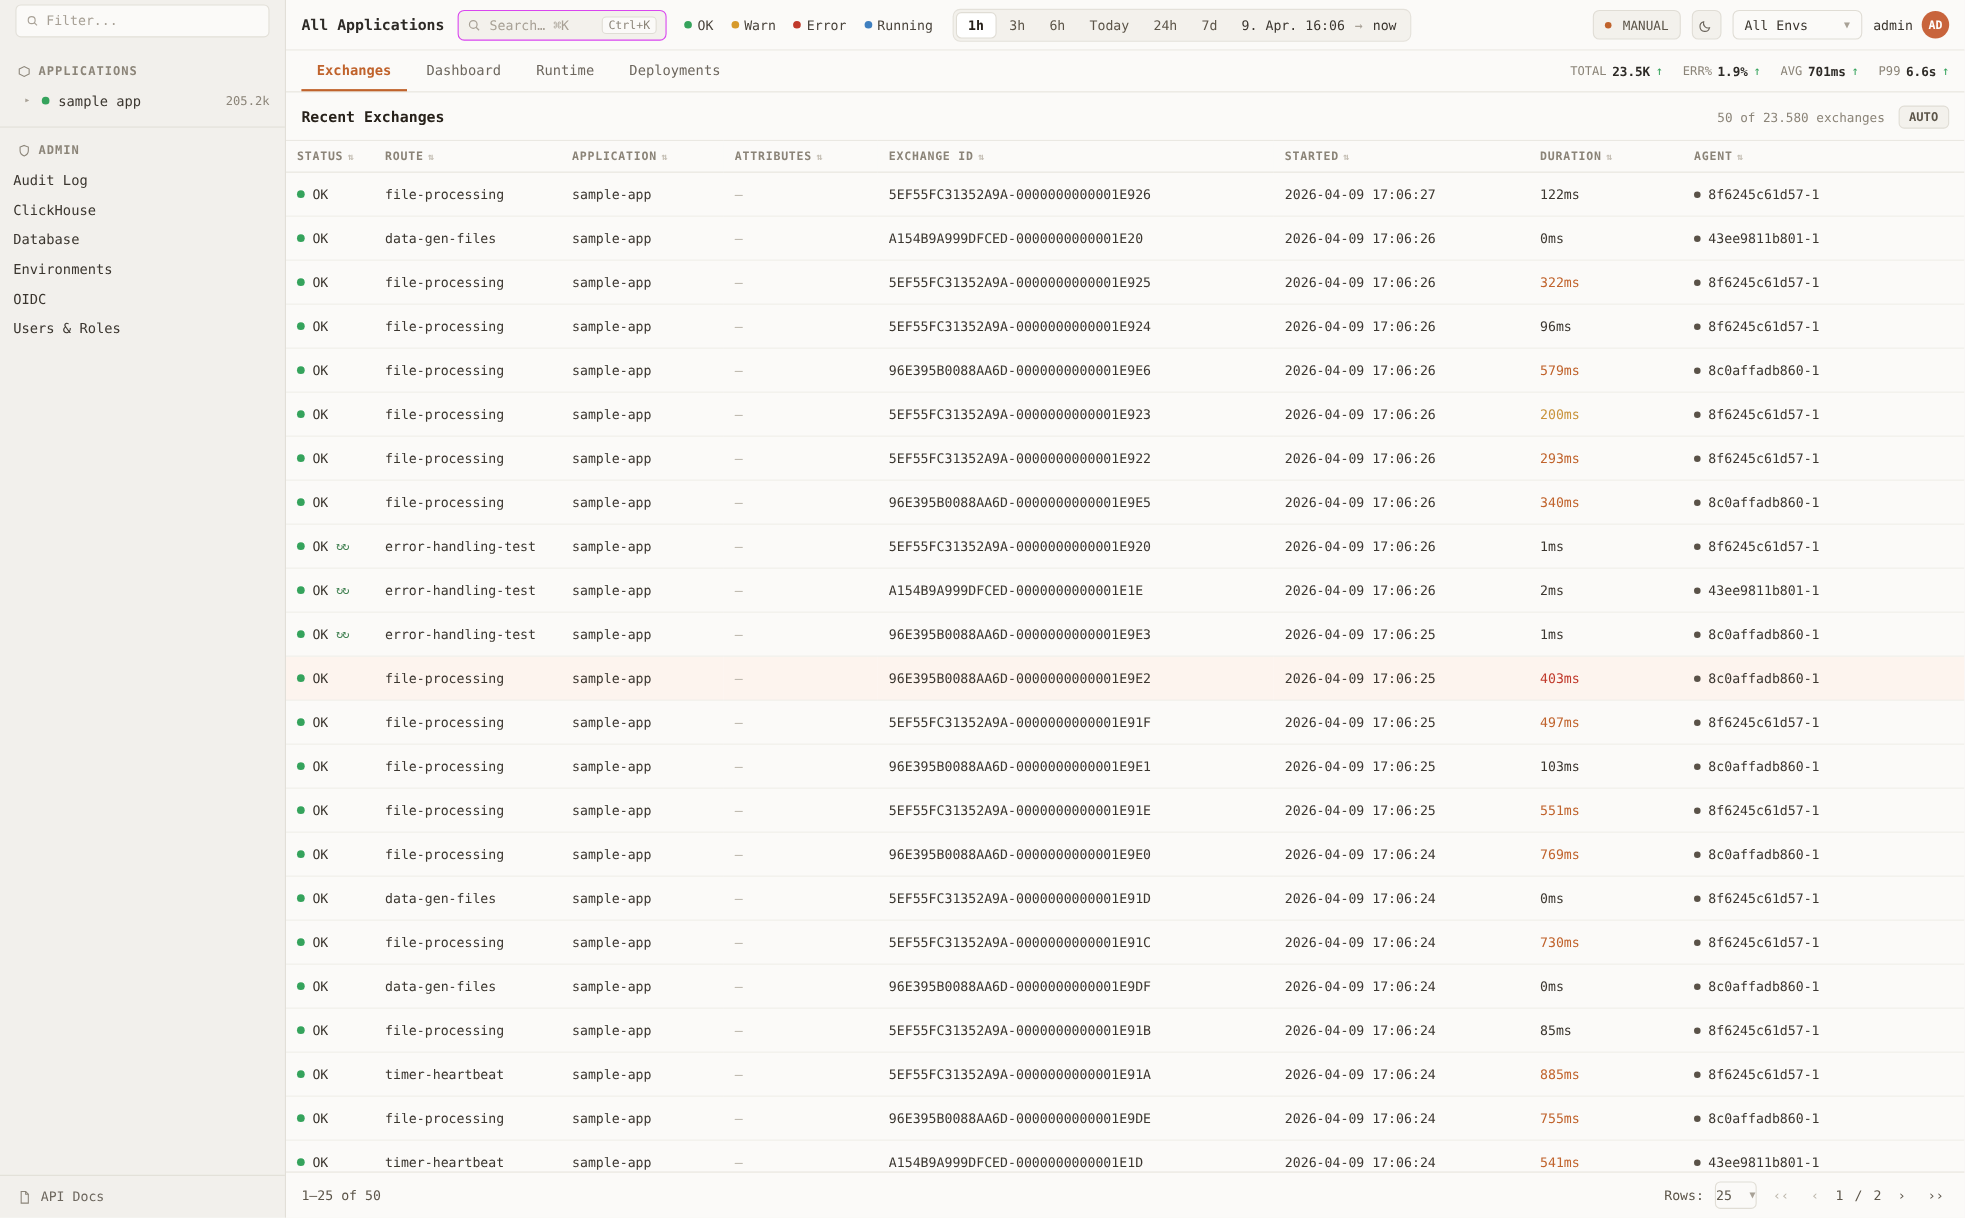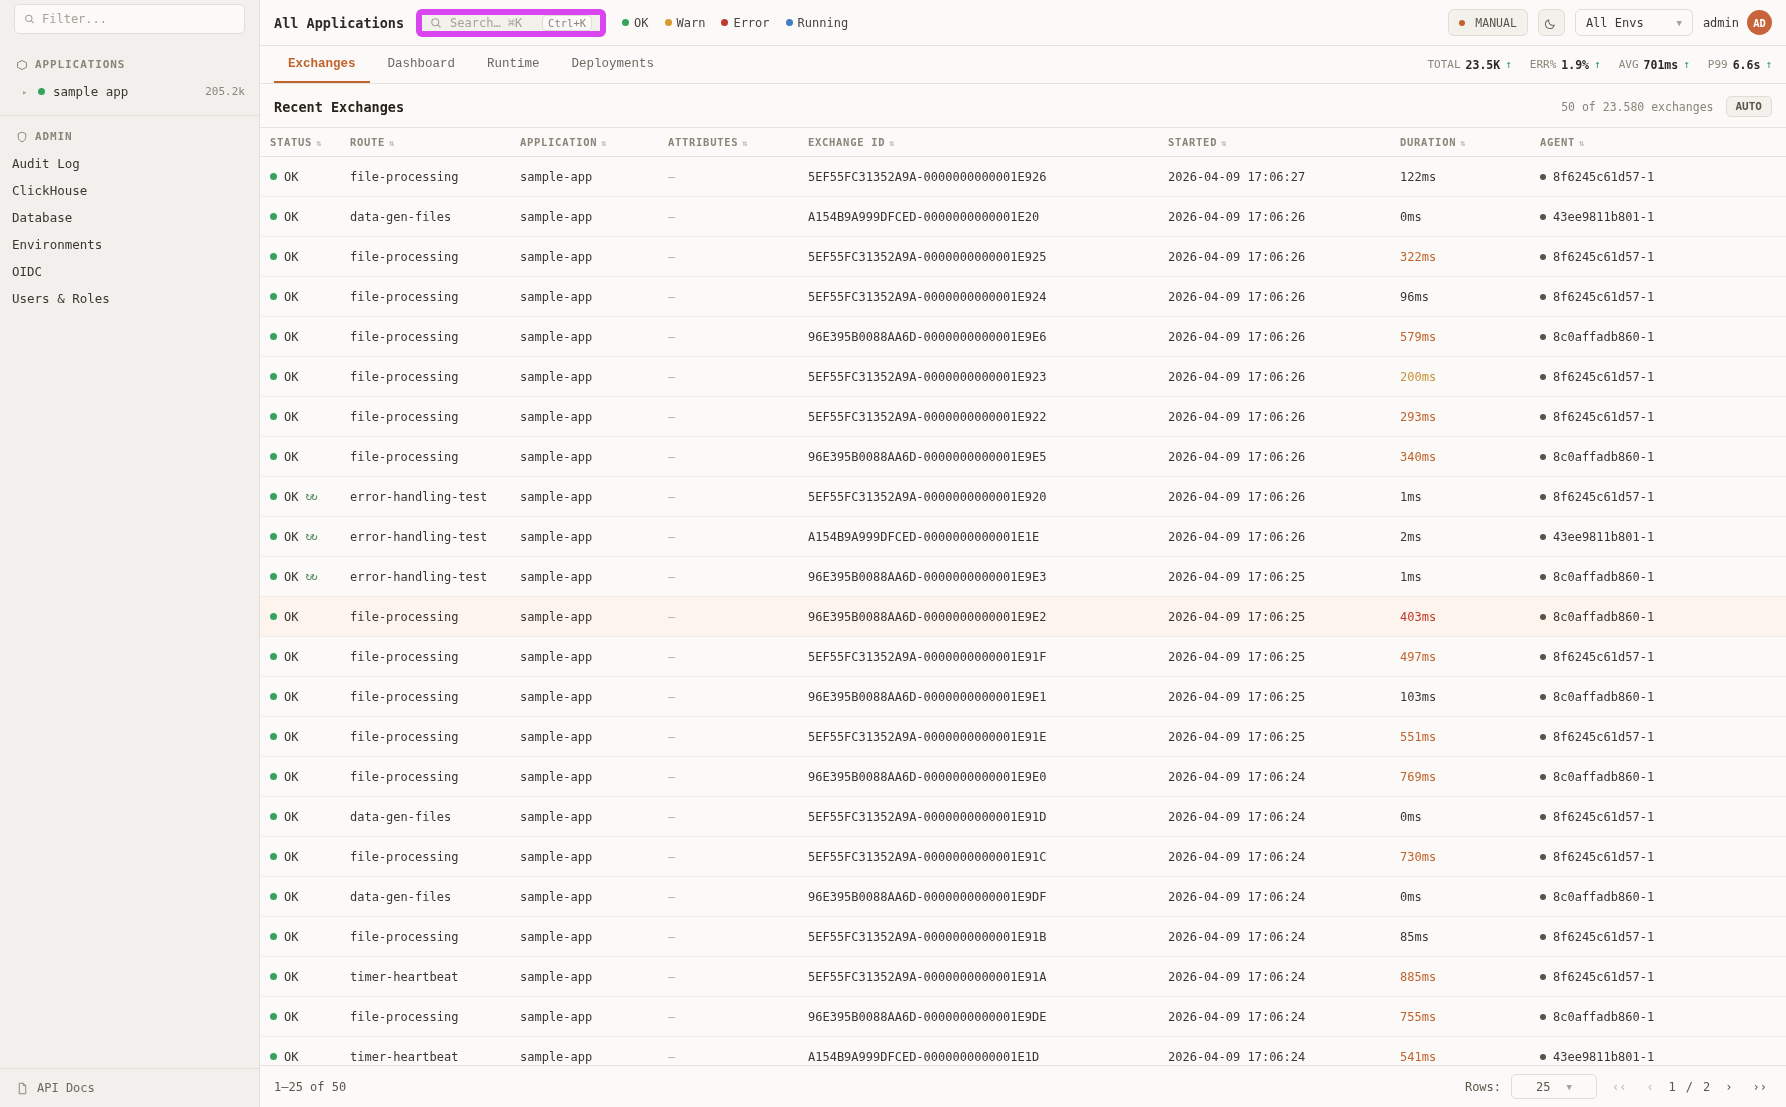--- a/index.html
+++ b/index.html
@@ -78,21 +78,21 @@
 
   
   .main { flex: 1; display: flex; flex-direction: column; min-width: 0; background: #fbfaf8; }
   .topbar {
     height: 46px; display: flex; align-items: center; gap: 12px;
     padding: 0 14px; border-bottom: 1px solid #e7e4dd; background: #fbfaf8;
   }
   .apps-title { font-size: 13.5px; font-weight: bold; color: #2d2a26; white-space: nowrap; }
   .search-box {
     display: flex; align-items: center; gap: 8px;
-    background: #f3f1ec; border: 6px solid #d946ef; border-radius: 6px;
+    background: #f3f1ec; border: 1px solid #d946ef; border-radius: 6px;
     height: 28px; width: 190px; padding: 0 8px; color: #a8a196; font-size: 12px;
   }
   .kbd {
     margin-left: auto; font-size: 10.5px; background: #fbfaf8;
     border: 1px solid #e0ddd5; border-radius: 4px; padding: 1px 5px; color: #8b8478;
   }
   .status-filters { display: flex; align-items: center; gap: 16px; margin-left: 4px; }
   .sf { display: flex; align-items: center; gap: 5px; font-size: 12px; color: #4a443c; cursor: pointer; }
   .sf .d { width: 7px; height: 7px; border-radius: 50%; }
   .range-group {
@@ -132,21 +132,21 @@
     display: flex; align-items: center; justify-content: center; font-size: 10.5px; font-weight: bold;
   }
 
   
   .tabbar {
     height: 38px; display: flex; align-items: stretch; gap: 4px;
     padding: 0 14px; border-bottom: 1px solid #e7e4dd; background: #fbfaf8;
   }
   .tab {
     display: flex; align-items: center; padding: 0 14px; font-size: 12.5px;
-    color: #6d675e; cursor: pointer; border-bottom: 2px solid transparent; font-family: Liberation Mono, monospace;
+    color: #6d675e; cursor: pointer; border-bottom: 2px solid transparent;
   }
   .tab.active { color: #c0632c; border-bottom-color: #c0632c; font-weight: bold; }
   .metrics { margin-left: auto; display: flex; align-items: center; gap: 18px; font-size: 11px; }
   .metric { display: flex; align-items: center; gap: 5px; color: #8b8478; }
   .metric b { color: #2d2a26; font-size: 11.5px; }
   .up { color: #35a35c; }
 
   
   .content-head {
     display: flex; align-items: center; padding: 12px 14px 10px 14px;
@@ -194,21 +194,21 @@
   
   .footer {
     height: 42px; display: flex; align-items: center; gap: 12px;
     padding: 0 14px; border-top: 1px solid #e7e4dd; background: #fbfaf8;
     font-size: 12px; color: #5c5549;
   }
   .footer-right { margin-left: auto; display: flex; align-items: center; gap: 10px; }
   .rows-select {
     display: flex; align-items: center; gap: 16px;
     border: 1px solid #e0ddd5; background: #fbfaf8; border-radius: 5px;
-    height: 25px; padding: 0 24px; font-size: 12px; cursor: pointer;
+    height: 25px; padding: 0 0; font-size: 12px; cursor: pointer;
   }
   .rows-select .cdown { color: #a8a196; font-size: 9px; }
   .pg-btn { color: #bdb7ac; font-size: 12px; padding: 2px 5px; cursor: pointer; }
   .pg-btn.on { color: #5c5549; }
   .pg-text { font-size: 12px; color: #5c5549; }
 </style>
 </head>
 <body>
 
 <div class="app">
@@ -302,20 +302,33 @@
         <span class="sf">
           <span class="d" style="background:#c0392b"></span>
           <span>Error</span>
         </span>
         <span class="sf">
           <span class="d" style="background:#3f7fbf"></span>
           <span>Running</span>
         </span>
       </div>
 
+      <div class="range-group">
+        <span class="range-btn active">1h</span>
+        <span class="range-btn">3h</span>
+        <span class="range-btn">6h</span>
+        <span class="range-btn">Today</span>
+        <span class="range-btn">24h</span>
+        <span class="range-btn">7d</span>
+        <span class="range-date">
+          <span>9. Apr. 16:06</span>
+          <span class="arrow">→</span>
+          <span>now</span>
+        </span>
+      </div>
 
       <div class="topbar-right">
         <span class="pill">
           <span class="d" style="width:6px;height:6px;border-radius:50%;background:#c0632c;display:inline-block"></span>
           <span>MANUAL</span>
         </span>
         <span class="icon-btn">
           <svg width="14" height="14" viewBox="0 0 16 16">
             <path d="M11.5 10.6A5 5 0 0 1 5.4 4.5a5 5 0 1 0 6.1 6.1z" fill="none" stroke="#6d675e" stroke-width="1.2"></path>
           </svg>

